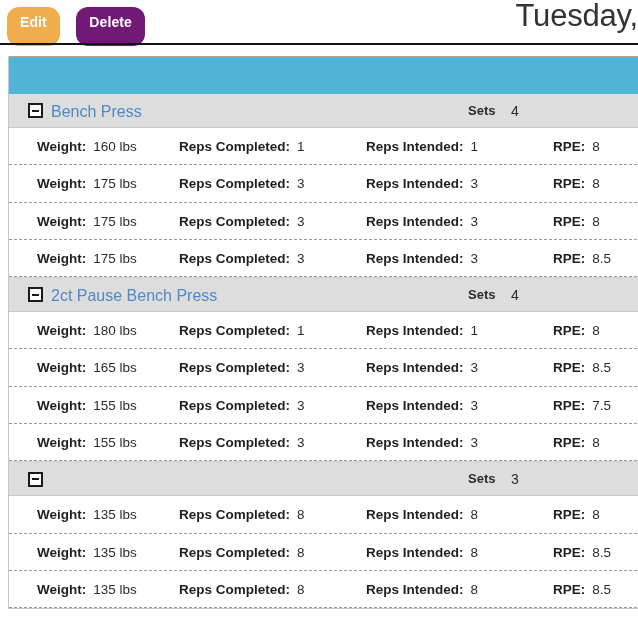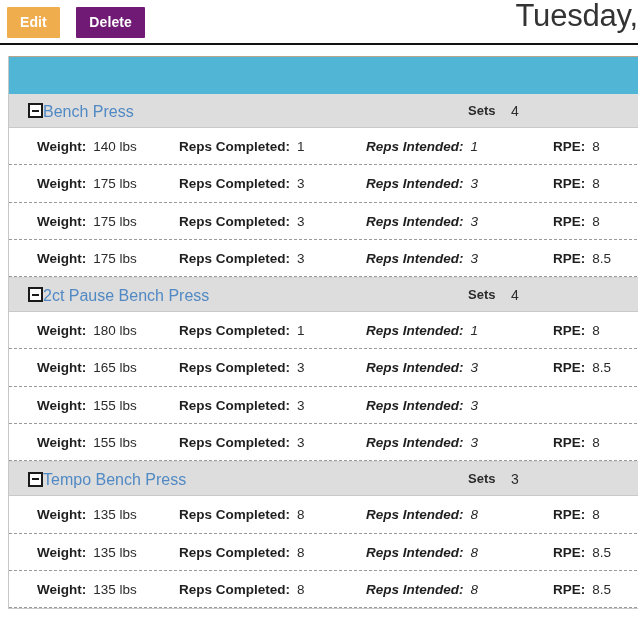--- a/index.html
+++ b/index.html
@@ -28,26 +28,26 @@
     position: relative;
     height: 45px;
     padding: 7px 0 0 4px;
     white-space: nowrap;
   }
 
   .btn {
     display: inline-block;
     vertical-align: top;
     border: none;
-    border-radius: 1px;
+    border-radius: 12px;
     color: #ffffff;
     font-size: 14px;
     font-weight: bold;
     line-height: 1;
-    padding: 8px 13px 9px 13px;
+    padding: 8px 13px 17px 13px;
     cursor: pointer;
     font-family: "Liberation Sans", sans-serif;
     letter-spacing: .1px;
   }
   .btn-edit   { background: #f0ad4e; margin-left: 3px; }
   .btn-delete { background: #701a75; margin-left: 12px; }
 
   .page-title {
     position: absolute;
     right: 0;
@@ -126,21 +126,21 @@
     right: 2px;
     top: 50%;
     margin-top: -1px;
     height: 2px;
     background: #1a1a1a;
   }
 
   .exercise-name {
     display: inline-block;
     vertical-align: middle;
-    margin-left: 0;
+    margin-left: 8px;
     color: #5089c4;
     font-size: 16px;
     cursor: pointer;
   }
 
   .sets-label {
     position: absolute;
     left: 459px;
     top: 0;
     font-size: 13px;
@@ -164,42 +164,42 @@
     border-bottom: 1px dashed #9a9a9a;
     background: #ffffff;
   }
 
   .field { position: absolute; top: 0; font-size: 13.5px; color: #1f1f1f; }
   .field .k { font-weight: bold; }
   .field .v { font-weight: normal; margin-left: 7px; color: #2b2b2b; }
 
   .col-weight  { left: 28px;  }
   .col-done    { left: 170px; }
-  .col-planned { left: 357px; font-style: italic; }
+  .col-planned { left: 357px; }
   .col-rpe     { left: 544px; }
 </style>
 </head>
 <body>
 
 <div id="app">
 
   <div class="toolbar">
     <button class="btn btn-edit">Edit</button>
     <button class="btn btn-delete">Delete</button>
     <div class="page-title">Tuesday,</div>
     <div class="toolbar-rule"></div>
   </div>
 
   <div class="panel">
     <div class="panel-heading">Dail</div>
     <div class="panel-body" id="exercise-list">
         <div class="exercise">
           <div class="exercise-header"><span class="collapse-icon"></span><span class="exercise-name">Bench Press</span><span class="sets-label">Sets</span><span class="sets-value">4</span></div>
           <div class="set-row">
-            <span class="field col-weight"><span class="k">Weight:</span><span class="v">140 lbs</span></span>
+            <span class="field col-weight"><span class="k">Weight:</span><span class="v">160 lbs</span></span>
             <span class="field col-done"><span class="k">Reps Completed:</span><span class="v">1</span></span>
             <span class="field col-planned"><span class="k">Reps Intended:</span><span class="v">1</span></span>
             <span class="field col-rpe"><span class="k">RPE:</span><span class="v">8</span></span>
           </div>
           <div class="set-row">
             <span class="field col-weight"><span class="k">Weight:</span><span class="v">175 lbs</span></span>
             <span class="field col-done"><span class="k">Reps Completed:</span><span class="v">3</span></span>
             <span class="field col-planned"><span class="k">Reps Intended:</span><span class="v">3</span></span>
             <span class="field col-rpe"><span class="k">RPE:</span><span class="v">8</span></span>
           </div>
@@ -227,30 +227,31 @@
           <div class="set-row">
             <span class="field col-weight"><span class="k">Weight:</span><span class="v">165 lbs</span></span>
             <span class="field col-done"><span class="k">Reps Completed:</span><span class="v">3</span></span>
             <span class="field col-planned"><span class="k">Reps Intended:</span><span class="v">3</span></span>
             <span class="field col-rpe"><span class="k">RPE:</span><span class="v">8.5</span></span>
           </div>
           <div class="set-row">
             <span class="field col-weight"><span class="k">Weight:</span><span class="v">155 lbs</span></span>
             <span class="field col-done"><span class="k">Reps Completed:</span><span class="v">3</span></span>
             <span class="field col-planned"><span class="k">Reps Intended:</span><span class="v">3</span></span>
+            <span class="field col-rpe"><span class="k">RPE:</span><span class="v">7.5</span></span>
           </div>
           <div class="set-row">
             <span class="field col-weight"><span class="k">Weight:</span><span class="v">155 lbs</span></span>
             <span class="field col-done"><span class="k">Reps Completed:</span><span class="v">3</span></span>
             <span class="field col-planned"><span class="k">Reps Intended:</span><span class="v">3</span></span>
             <span class="field col-rpe"><span class="k">RPE:</span><span class="v">8</span></span>
           </div>
         </div>
         <div class="exercise">
-          <div class="exercise-header"><span class="collapse-icon"></span><span class="exercise-name">Tempo Bench Press</span><span class="sets-label">Sets</span><span class="sets-value">3</span></div>
+          <div class="exercise-header"><span class="collapse-icon"></span><span class="sets-label">Sets</span><span class="sets-value">3</span></div>
           <div class="set-row">
             <span class="field col-weight"><span class="k">Weight:</span><span class="v">135 lbs</span></span>
             <span class="field col-done"><span class="k">Reps Completed:</span><span class="v">8</span></span>
             <span class="field col-planned"><span class="k">Reps Intended:</span><span class="v">8</span></span>
             <span class="field col-rpe"><span class="k">RPE:</span><span class="v">8</span></span>
           </div>
           <div class="set-row">
             <span class="field col-weight"><span class="k">Weight:</span><span class="v">135 lbs</span></span>
             <span class="field col-done"><span class="k">Reps Completed:</span><span class="v">8</span></span>
             <span class="field col-planned"><span class="k">Reps Intended:</span><span class="v">8</span></span>

